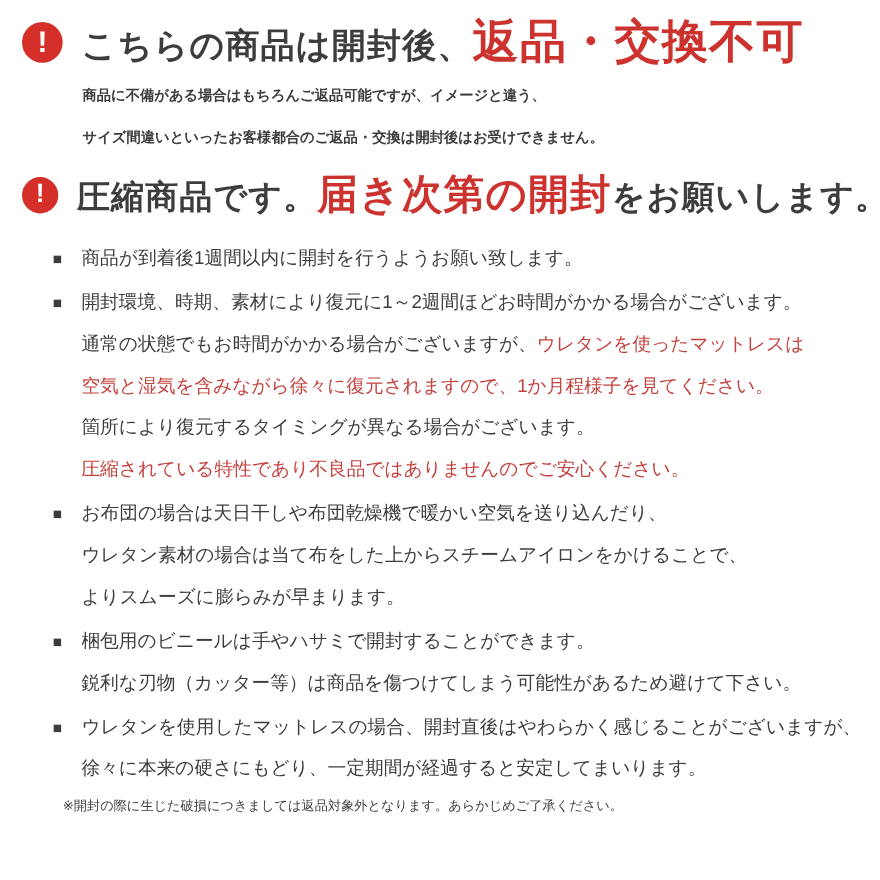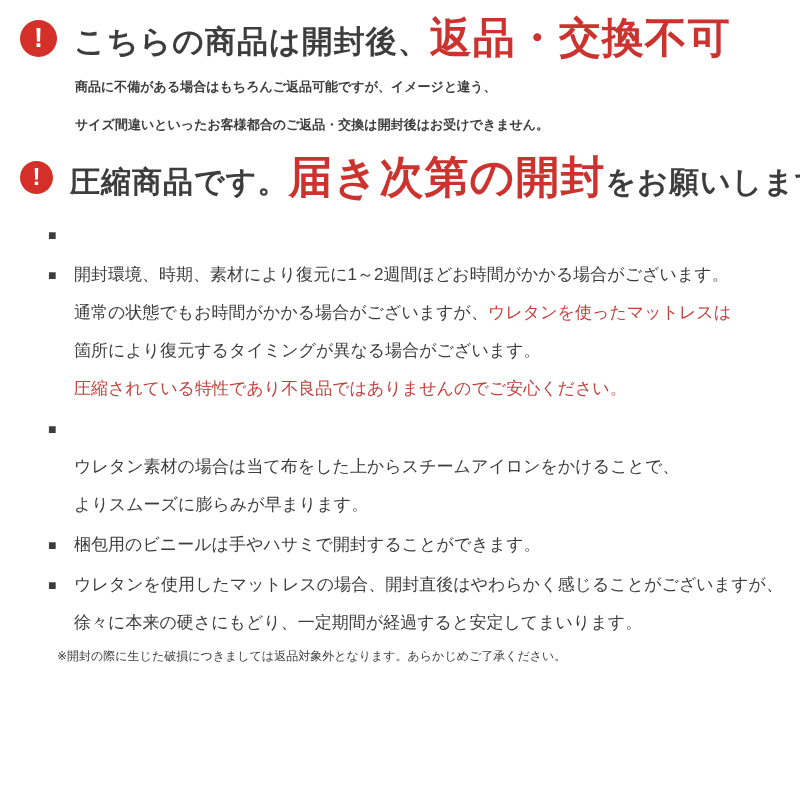--- a/index.html
+++ b/index.html
@@ -23,21 +23,21 @@
     line-height:1;
   }
   .head1 .warn-icon{width:37px;height:37px;font-size:27px;}
   .head2 .warn-icon{width:33px;height:33px;font-size:24px;}
   .head-text{font-weight:bold;color:var(--dark);white-space:nowrap;letter-spacing:1px;}
   .head1{height:52px;}
   .head2{margin-top:8px;height:50px;}
   .head1 .head-text{font-size:31px;}
   .head1 .head-text .em{font-size:42px;color:var(--hred);}
   .head2 .head-text{font-size:30px;}
-  .head2 .head-text .em{font-size:44px;color:var(--hred);}
+  .head2 .head-text .em{font-size:37px;color:var(--hred);}
 
   .para{margin:4px 0 0 55px;}
   .para .line{line-height:38px;font-size:13px;white-space:nowrap;font-weight:bold;}
 
   .bullets{list-style:none;margin:14px 0 0 28px;padding:0;}
   .bullet{margin:0 0 2px 0;}
   .bline{display:flex;align-items:baseline;line-height:38px;font-size:17px;white-space:nowrap;}
   .bmark{flex:0 0 26px;width:26px;font-size:14px;color:var(--dark);}
   .red{color:var(--bred);}
 
@@ -64,58 +64,68 @@
     <span class="warn-icon">
         <span>!</span>
       </span>
     <div class="head-text" id="head2"><span>圧縮商品です。</span><span class="em">届き次第の開封</span><span>をお願いします。</span></div>
   </header>
 
   <ul class="bullets" id="bullets">
       <li class="bullet">
         <div class="bline">
           <span class="bmark">■</span>
+          <span>商品が到着後1週間以内に開封を行うようお願い致します。</span>
         </div>
       </li>
       <li class="bullet">
         <div class="bline">
           <span class="bmark">■</span>
           <span>開封環境、時期、素材により復元に1～2週間ほどお時間がかかる場合がございます。</span>
         </div>
         <div class="bline">
           <span class="bmark"></span>
           <span>通常の状態でもお時間がかかる場合がございますが、</span>
           <span class="red">ウレタンを使ったマットレスは</span>
         </div>
         <div class="bline">
           <span class="bmark"></span>
+          <span class="red">空気と湿気を含みながら徐々に復元されますので、1か月程様子を見てください。</span>
+        </div>
+        <div class="bline">
+          <span class="bmark"></span>
           <span>箇所により復元するタイミングが異なる場合がございます。</span>
         </div>
         <div class="bline">
           <span class="bmark"></span>
           <span class="red">圧縮されている特性であり不良品ではありませんのでご安心ください。</span>
         </div>
       </li>
       <li class="bullet">
         <div class="bline">
           <span class="bmark">■</span>
+          <span>お布団の場合は天日干しや布団乾燥機で暖かい空気を送り込んだり、</span>
         </div>
         <div class="bline">
           <span class="bmark"></span>
           <span>ウレタン素材の場合は当て布をした上からスチームアイロンをかけることで、</span>
         </div>
         <div class="bline">
           <span class="bmark"></span>
           <span>よりスムーズに膨らみが早まります。</span>
         </div>
       </li>
       <li class="bullet">
         <div class="bline">
           <span class="bmark">■</span>
           <span>梱包用のビニールは手やハサミで開封することができます。</span>
+        </div>
+        <div class="bline">
+          <span class="bmark"></span>
+          <span>鋭利な刃物（カッター等）は商品を傷つけてしまう可能性があるため避けて下さい。</span>
         </div>
       </li>
       <li class="bullet">
         <div class="bline">
           <span class="bmark">■</span>
           <span>ウレタンを使用したマットレスの場合、開封直後はやわらかく感じることがございますが、</span>
         </div>
         <div class="bline">
           <span class="bmark"></span>
           <span>徐々に本来の硬さにもどり、一定期間が経過すると安定してまいります。</span>

